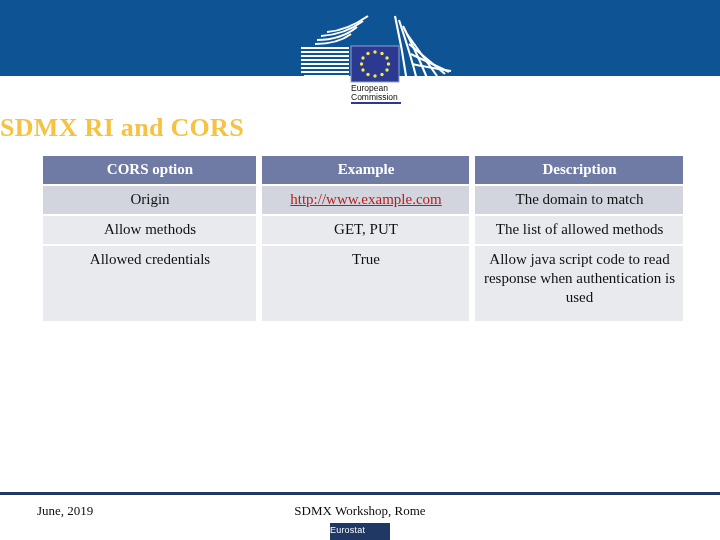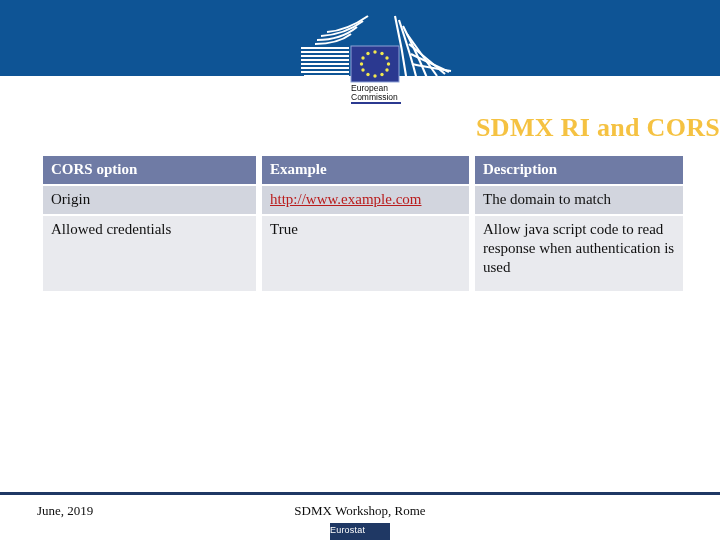--- a/index.html
+++ b/index.html
@@ -35,21 +35,21 @@
     padding-left: 16px;
   }
   .logo-svg { display: block; }
 
   
   .slide-title {
     position: absolute;
     left: 0;
     top: 113px;
     width: 720px;
-    text-align: right;
+    text-align: left;
     font-size: 26px;
     font-weight: bold;
     color: #F5C242;
     letter-spacing: 0.3px;
     line-height: 30px;
     white-space: nowrap;
   }
 
   
   .cors-table {
@@ -58,21 +58,21 @@
     top: 154px;
     width: 646px;
     border-collapse: separate;
     border-spacing: 6px 2px;
     table-layout: fixed;
   }
   .cors-table td, .cors-table th {
     padding: 4px 7px 5px 8px;
     font-size: 15px;
     line-height: 19px;
-    text-align: left;
+    text-align: center;
     vertical-align: top;
     font-weight: normal;
   }
   .col-option  { width: 213px; }
   .col-example { width: 207px; }
   .col-desc    { width: 208px; }
 
   .cors-table thead th {
     background: #6F7BA5;
     color: #ffffff;
@@ -205,20 +205,25 @@
       <th>Description</th>
     </tr>
   </thead>
   <tbody>
     <tr class="row-odd">
       <td>Origin</td>
       <td><span class="link-text">http://www.example.com</span></td>
       <td>The domain to match</td>
     </tr>
     <tr class="row-even">
+      <td>Allow methods</td>
+      <td>GET, PUT</td>
+      <td>The list of allowed methods</td>
+    </tr>
+    <tr class="row-even">
       <td class="cell-tall-a">Allowed credentials</td>
       <td class="cell-tall-a">True</td>
       <td class="cell-tall-a">Allow java script code to read response when authentication is used</td>
     </tr>
   </tbody>
 </table>
 
 <div class="footer-rule"></div>
 <div class="footer-date">June, 2019</div>
 <div class="footer-center">SDMX Workshop, Rome</div>

